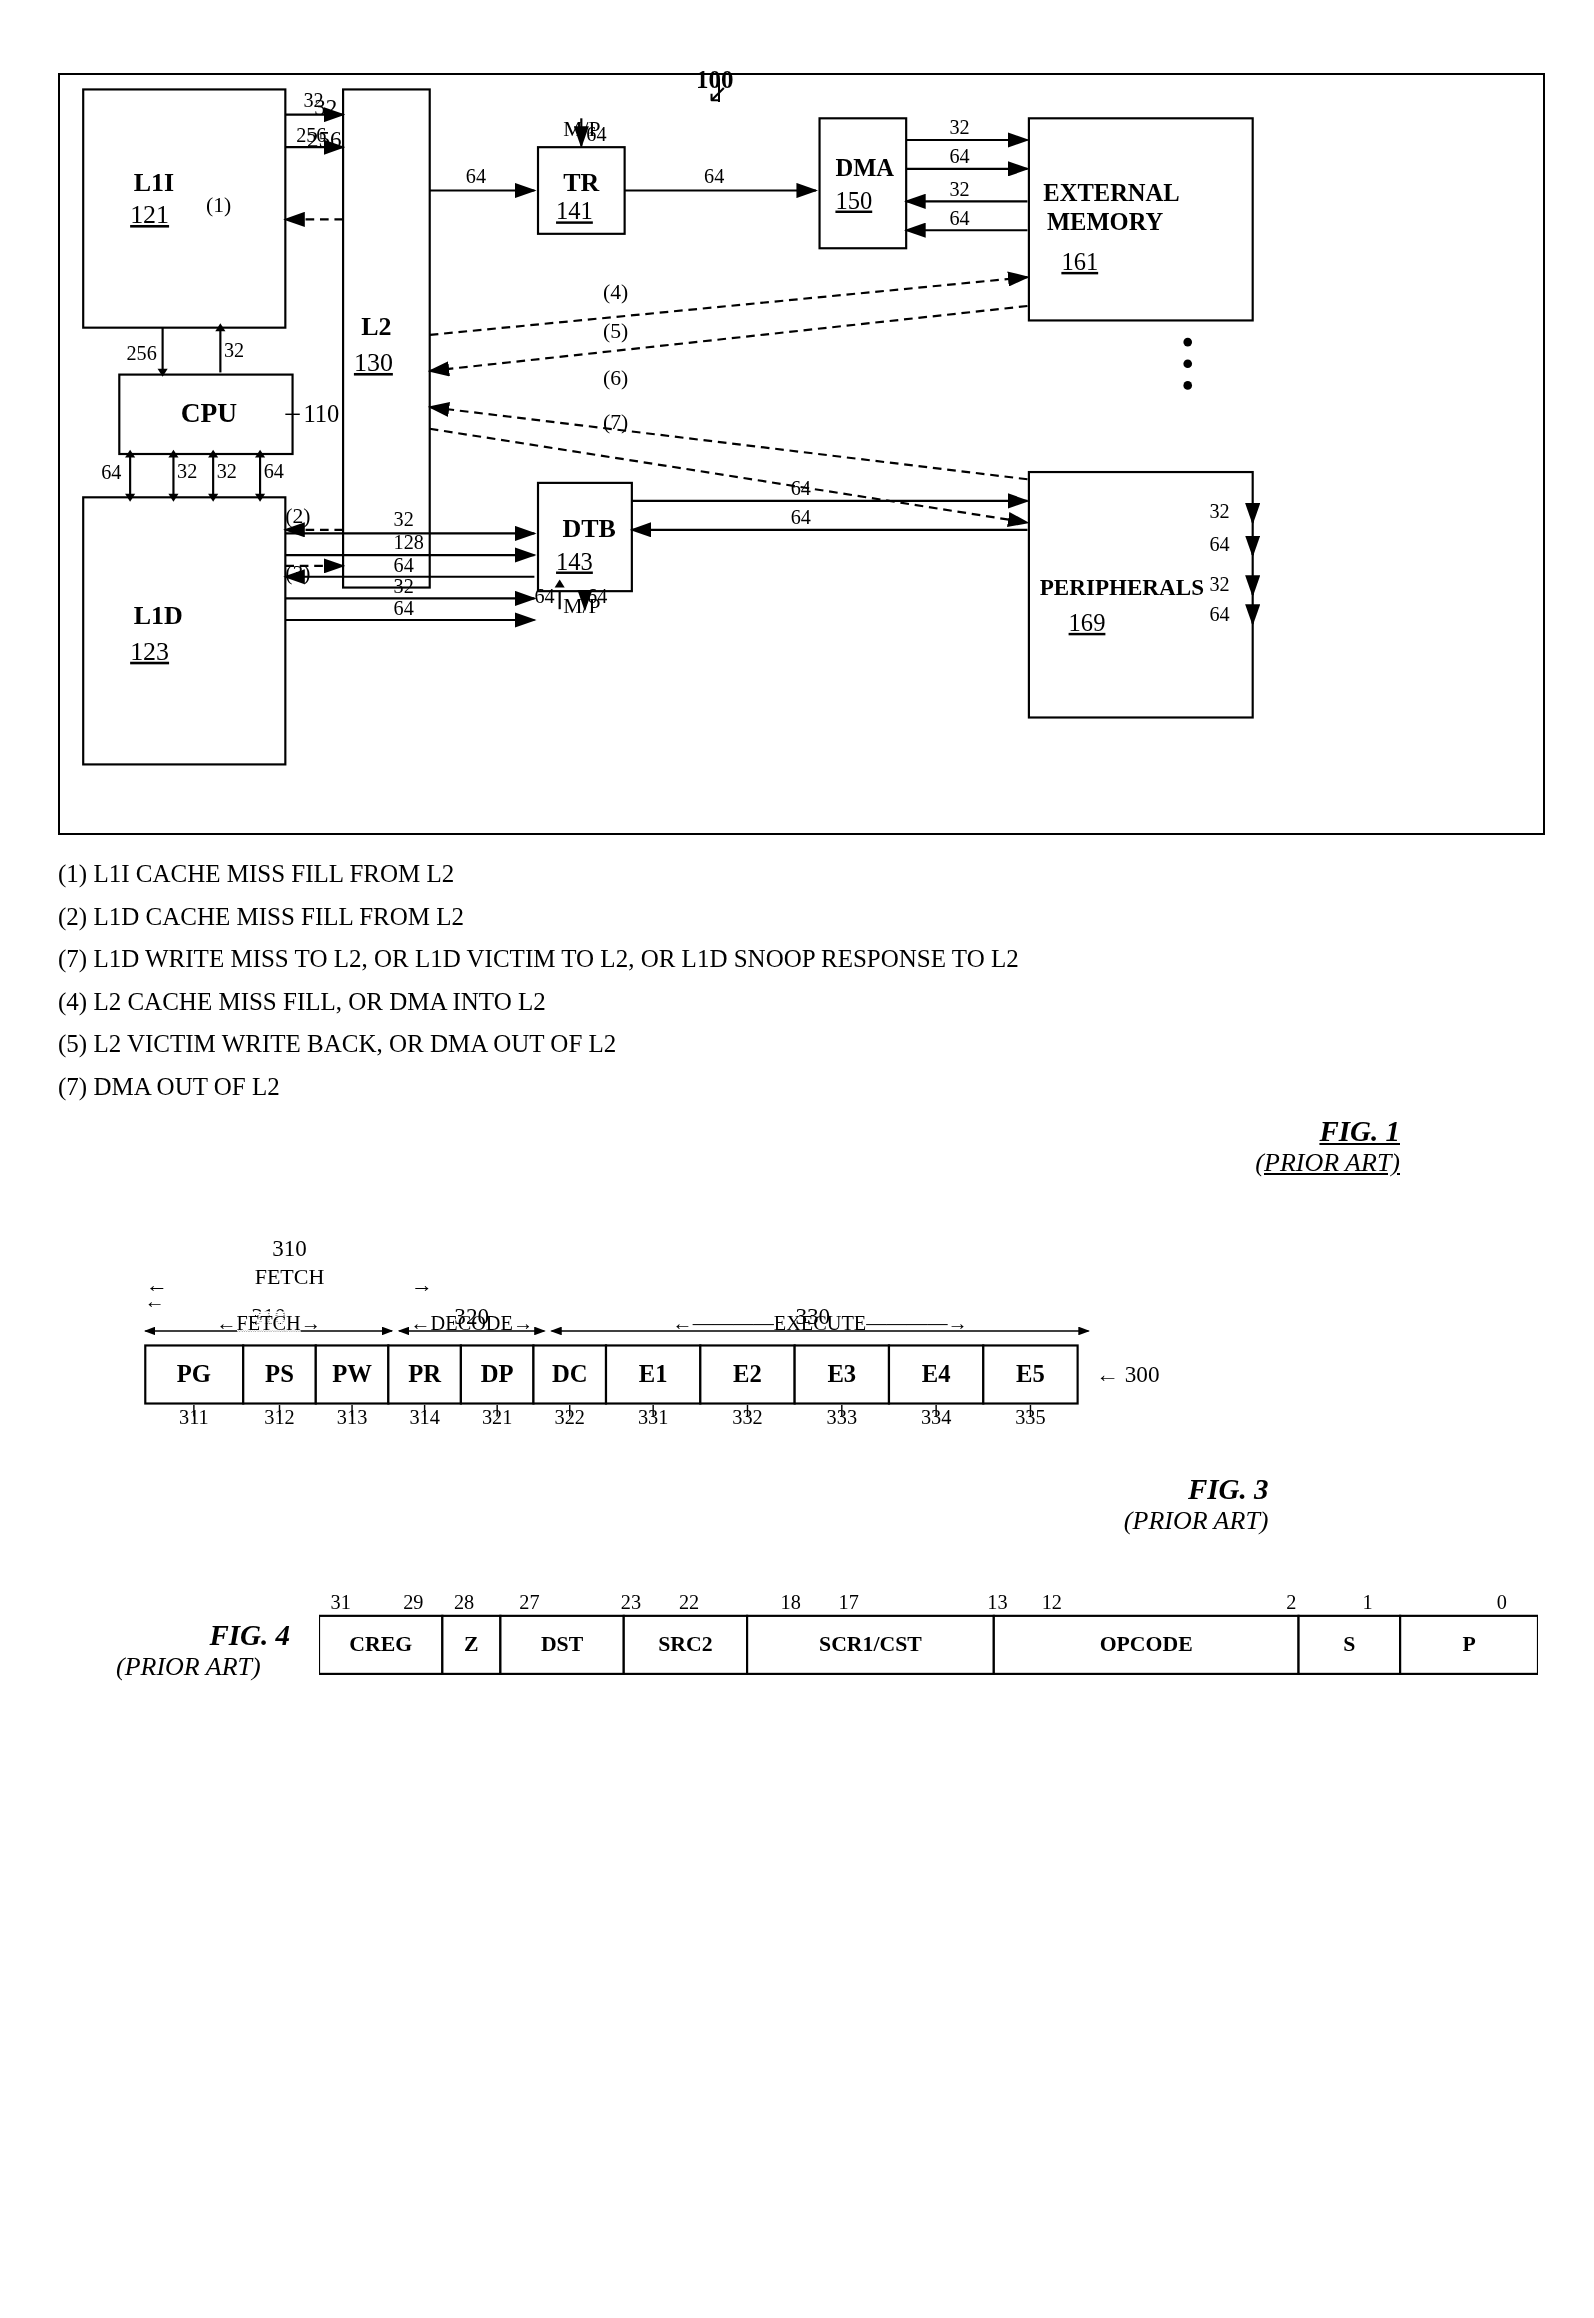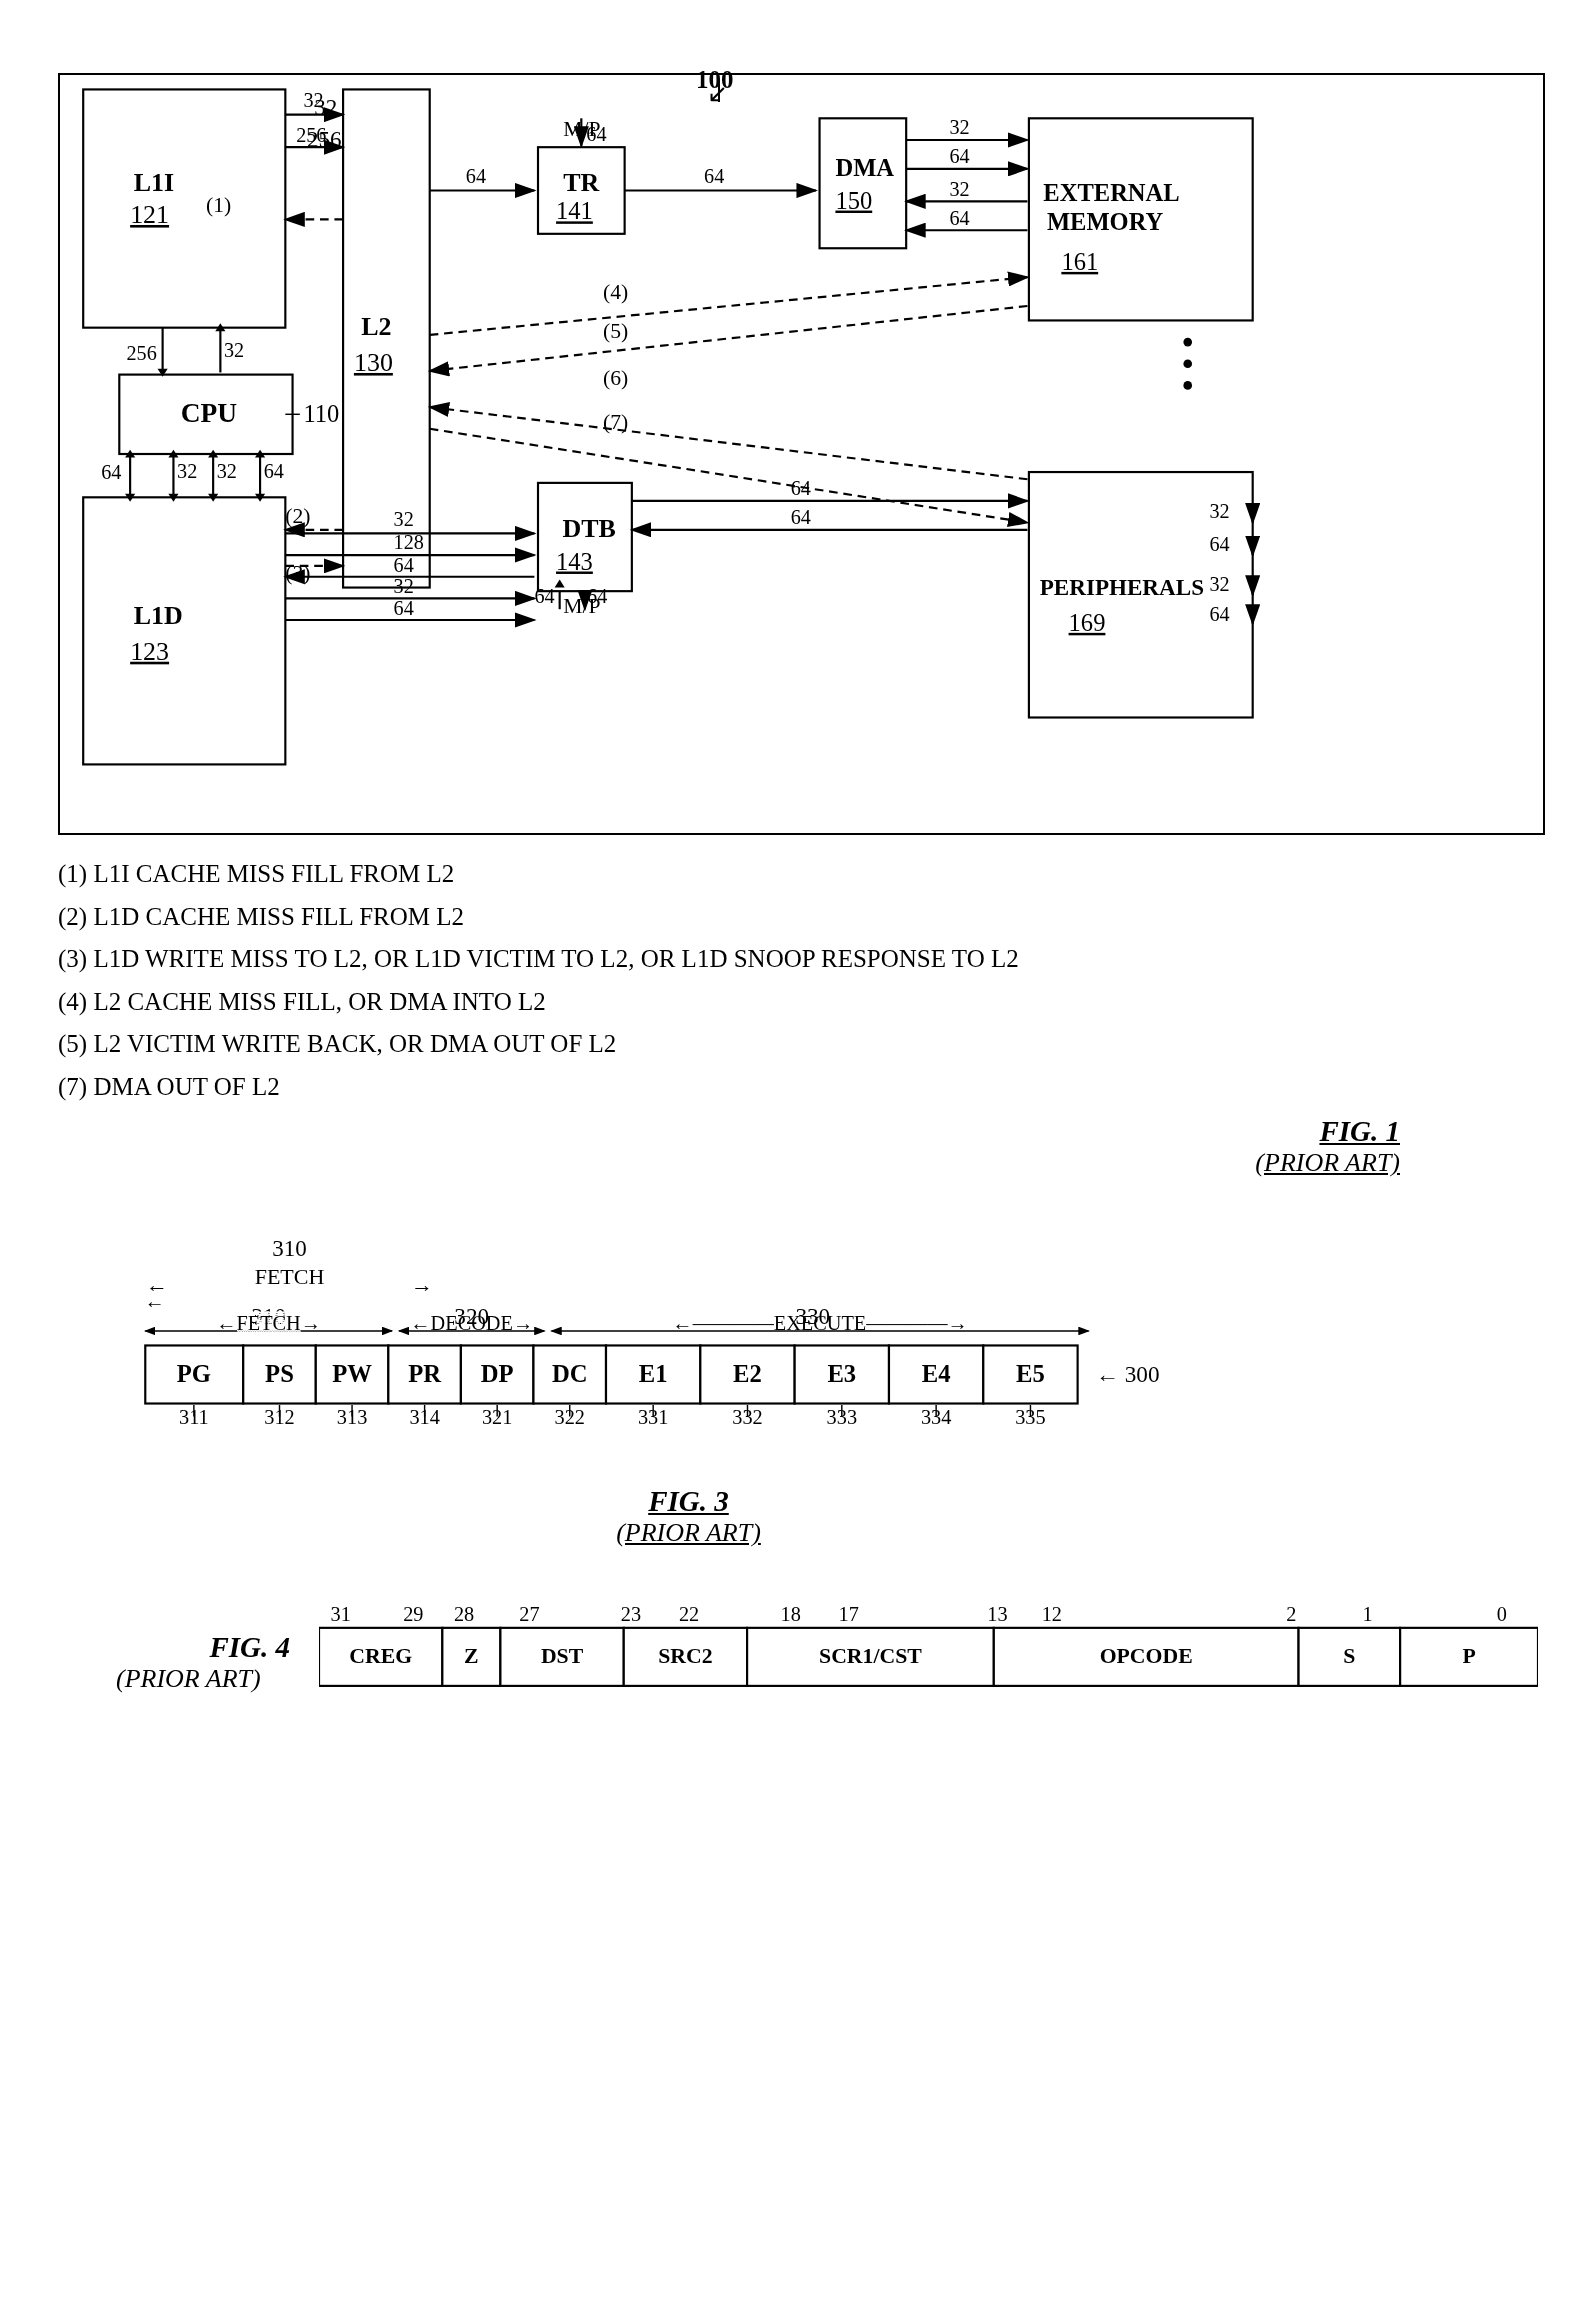--- a/index.html
+++ b/index.html
@@ -204,21 +204,21 @@
 
         <line x1="510" y1="490" x2="1338" y2="620" stroke="#000" stroke-width="3" stroke-dasharray="12,8" marker-end="url(#arrow)"></line>
         <text x="750" y="490" font-size="30" font-family="Times New Roman">(7)</text>
 
       </svg>
     </div>
 
     <div style="margin-top:18px; font-size:25px; line-height:1.7;">
       <div>(1) L1I CACHE MISS FILL FROM L2</div>
       <div>(2) L1D CACHE MISS FILL FROM L2</div>
-      <div>(3) L1D WRITE MISS TO L2, OR L1D VICTIM TO L2, OR L1D SNOOP RESPONSE TO L2</div>
+      <div>(7) L1D WRITE MISS TO L2, OR L1D VICTIM TO L2, OR L1D SNOOP RESPONSE TO L2</div>
       <div>(4) L2 CACHE MISS FILL, OR DMA INTO L2</div>
       <div>(5) L2 VICTIM WRITE BACK, OR DMA OUT OF L2</div>
       <div>(7) DMA OUT OF L2</div>
     </div>
 
     <div style="text-align:right; margin-top:7.3px; margin-right:145px;text-decoration:underline;">
       <div style="font-size:29px; font-style:italic; font-weight:bold;">FIG. 1</div>
       <div style="font-size:26px; font-style:italic;">(PRIOR ART)</div>
     </div>
   </div>
@@ -334,21 +334,21 @@
 
       <text x="1140" y="158" font-size="28" font-family="Times New Roman" text-anchor="middle">334</text>
       <line x1="1140" y1="132" x2="1140" y2="148" stroke="#000" stroke-width="2"></line>
 
       <text x="1270" y="158" font-size="28" font-family="Times New Roman" text-anchor="middle">335</text>
       <line x1="1270" y1="132" x2="1270" y2="148" stroke="#000" stroke-width="2"></line>
 
     </svg>
 
     
-    <div style="text-align:center; margin-top:13px; margin-right:218px;text-decoration:underline;">
+    <div style="text-align:right; margin-top:1px; margin-right:218px;">
       <div style="font-size:29px; font-style:italic; font-weight:bold;">FIG. 3</div>
       <div style="font-size:26px; font-style:italic;">(PRIOR ART)</div>
     </div>
   </div>
 
   <div style="position:relative; width:1451px; margin: 58px 0 0 58px; display:flex; align-items:center; gap:29px;">
 
     <div style="min-width:174px;">
       <div style="font-size:29px; font-style:italic; font-weight:bold;text-align:right;">FIG. 4</div>
       <div style="font-size:26px; font-style:italic;">(PRIOR ART)</div>

